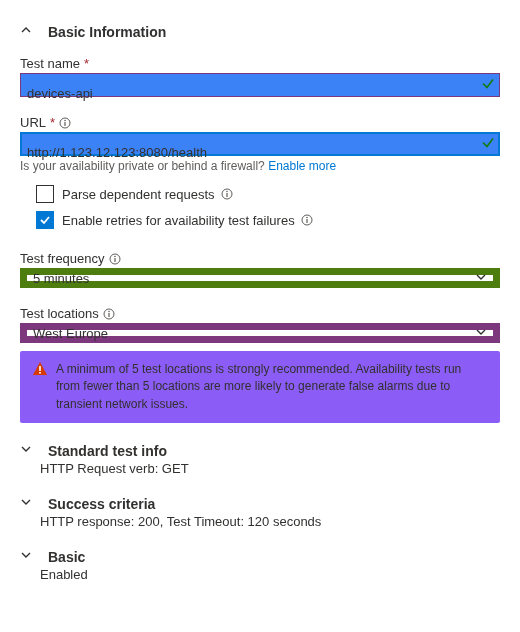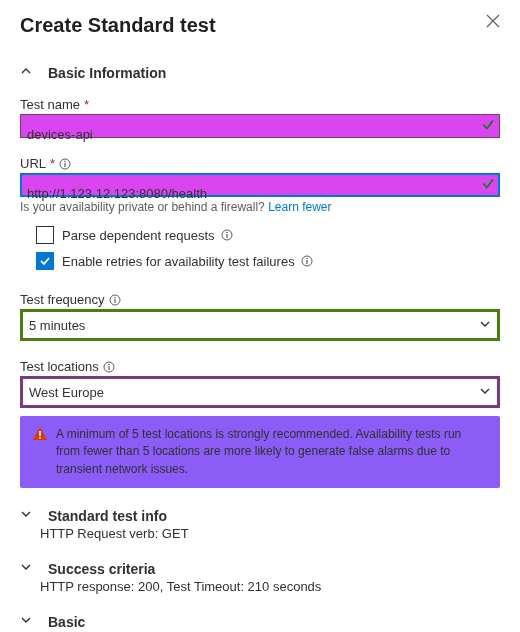--- a/index.html
+++ b/index.html
@@ -56,21 +56,21 @@
     box-sizing:border-box;
     width:100%;
     height:24px;
     border:1px solid #605e5c;
     padding:17px 26px 0 6px;
     font-size:13px;
     color:#323130;
     position:relative;
     display:flex;
     align-items:center;
-    background:#d946ef;
+    background:#3b82f6;
   }
   .txt-valid { border-color:#7d387d; }
   .txt-focus { border-color:#0078d4; box-shadow: inset 0 0 0 1px #0078d4; }
   .check-ic { position:absolute; right:4px; top:50%; transform:translateY(-50%); }
   .hint {
     font-size:12px;
     color:#605e5c;
     margin:3px 0 12px 0;
   }
   .hint a { color:#0078d4; text-decoration:none; cursor:pointer; }
@@ -86,22 +86,22 @@
     box-sizing:border-box;
     display:flex; align-items:center; justify-content:center;
     background:#fff;
   }
   .cb.checked { background:#0078d4; border-color:#0078d4; }
   .cb.checked svg { display:block; }
   .cb-lbl { font-size:13px; display:flex; align-items:center; gap:6px; }
   .select {
     box-sizing:border-box;
     width:100%;
-    height:32px;
-    border:3px solid #4d7c0f;
+    height:20px;
+    border:7px solid #4d7c0f;
     display:flex;
     align-items:center;
     justify-content:space-between;
     padding:0 6px;
     font-size:13px;
     background:#fff;
     cursor:pointer;
   }
   .select.valid { border-color:#7d387d; }
   .warn {
@@ -119,28 +119,20 @@
   .sub-sec { margin-top:20px; }
   .sub-body { padding-left:20px; font-size:13px; color:#323130; margin:2px 0 12px 0; }
   .spacer6 { height:6px; }
   .spacer14 { height:14px; }
 </style>
 </head>
 <body>
 
 <div class="panel">
 
-  <div class="hdr">
-    <h1>Create Standard test</h1>
-    <div class="close-x">
-      <svg width="14" height="14" viewBox="0 0 14 14">
-          <path d="M1 1 L13 13 M13 1 L1 13" stroke="#605e5c" stroke-width="1.2" fill="none"></path>
-        </svg>
-    </div>
-  </div>
 
   <div class="section-hdr">
     <span class="chev">
       <svg width="12" height="12" viewBox="0 0 12 12">
           <path d="M2 8 L6 4 L10 8" stroke="#323130" stroke-width="1.4" fill="none"></path>
         </svg>
     </span>
     <span class="lbl">Basic Information</span>
   </div>
 
@@ -177,21 +169,21 @@
     </div>
     <div class="txt-input txt-focus" style="position:relative;">
       <span>http://1.123.12.123:8080/health</span>
       <span class="check-ic">
         <svg width="14" height="14" viewBox="0 0 14 14">
             <path d="M2 7 L6 11 L12 3" stroke="#107c10" stroke-width="1.6" fill="none"></path>
           </svg>
       </span>
     </div>
     <div class="hint">
-      <span>Is your availability private or behind a firewall? </span><a>Learn fewer</a>
+      <span>Is your availability private or behind a firewall? </span><a>Enable more</a>
     </div>
   </div>
 
   <div class="checkbox-row">
     <div class="cb"></div>
     <div class="cb-lbl">
       <span>Parse dependent requests</span>
       <span class="info-ic">
         <svg width="12" height="12" viewBox="0 0 12 12">
             <circle cx="6" cy="6" r="5" stroke="#605e5c" stroke-width="1" fill="none"></circle>
@@ -291,21 +283,21 @@
 
   <div class="sub-sec">
     <div class="section-hdr collapsed">
       <span class="chev">
         <svg width="12" height="12" viewBox="0 0 12 12">
             <path d="M2 4 L6 8 L10 4" stroke="#323130" stroke-width="1.4" fill="none"></path>
           </svg>
       </span>
       <span class="lbl">Success criteria</span>
     </div>
-    <div class="sub-body">HTTP response: 200, Test Timeout: 210 seconds</div>
+    <div class="sub-body">HTTP response: 200, Test Timeout: 120 seconds</div>
   </div>
 
   <div class="sub-sec">
     <div class="section-hdr collapsed">
       <span class="chev">
         <svg width="12" height="12" viewBox="0 0 12 12">
             <path d="M2 4 L6 8 L10 4" stroke="#323130" stroke-width="1.4" fill="none"></path>
           </svg>
       </span>
       <span class="lbl">Basic</span>

